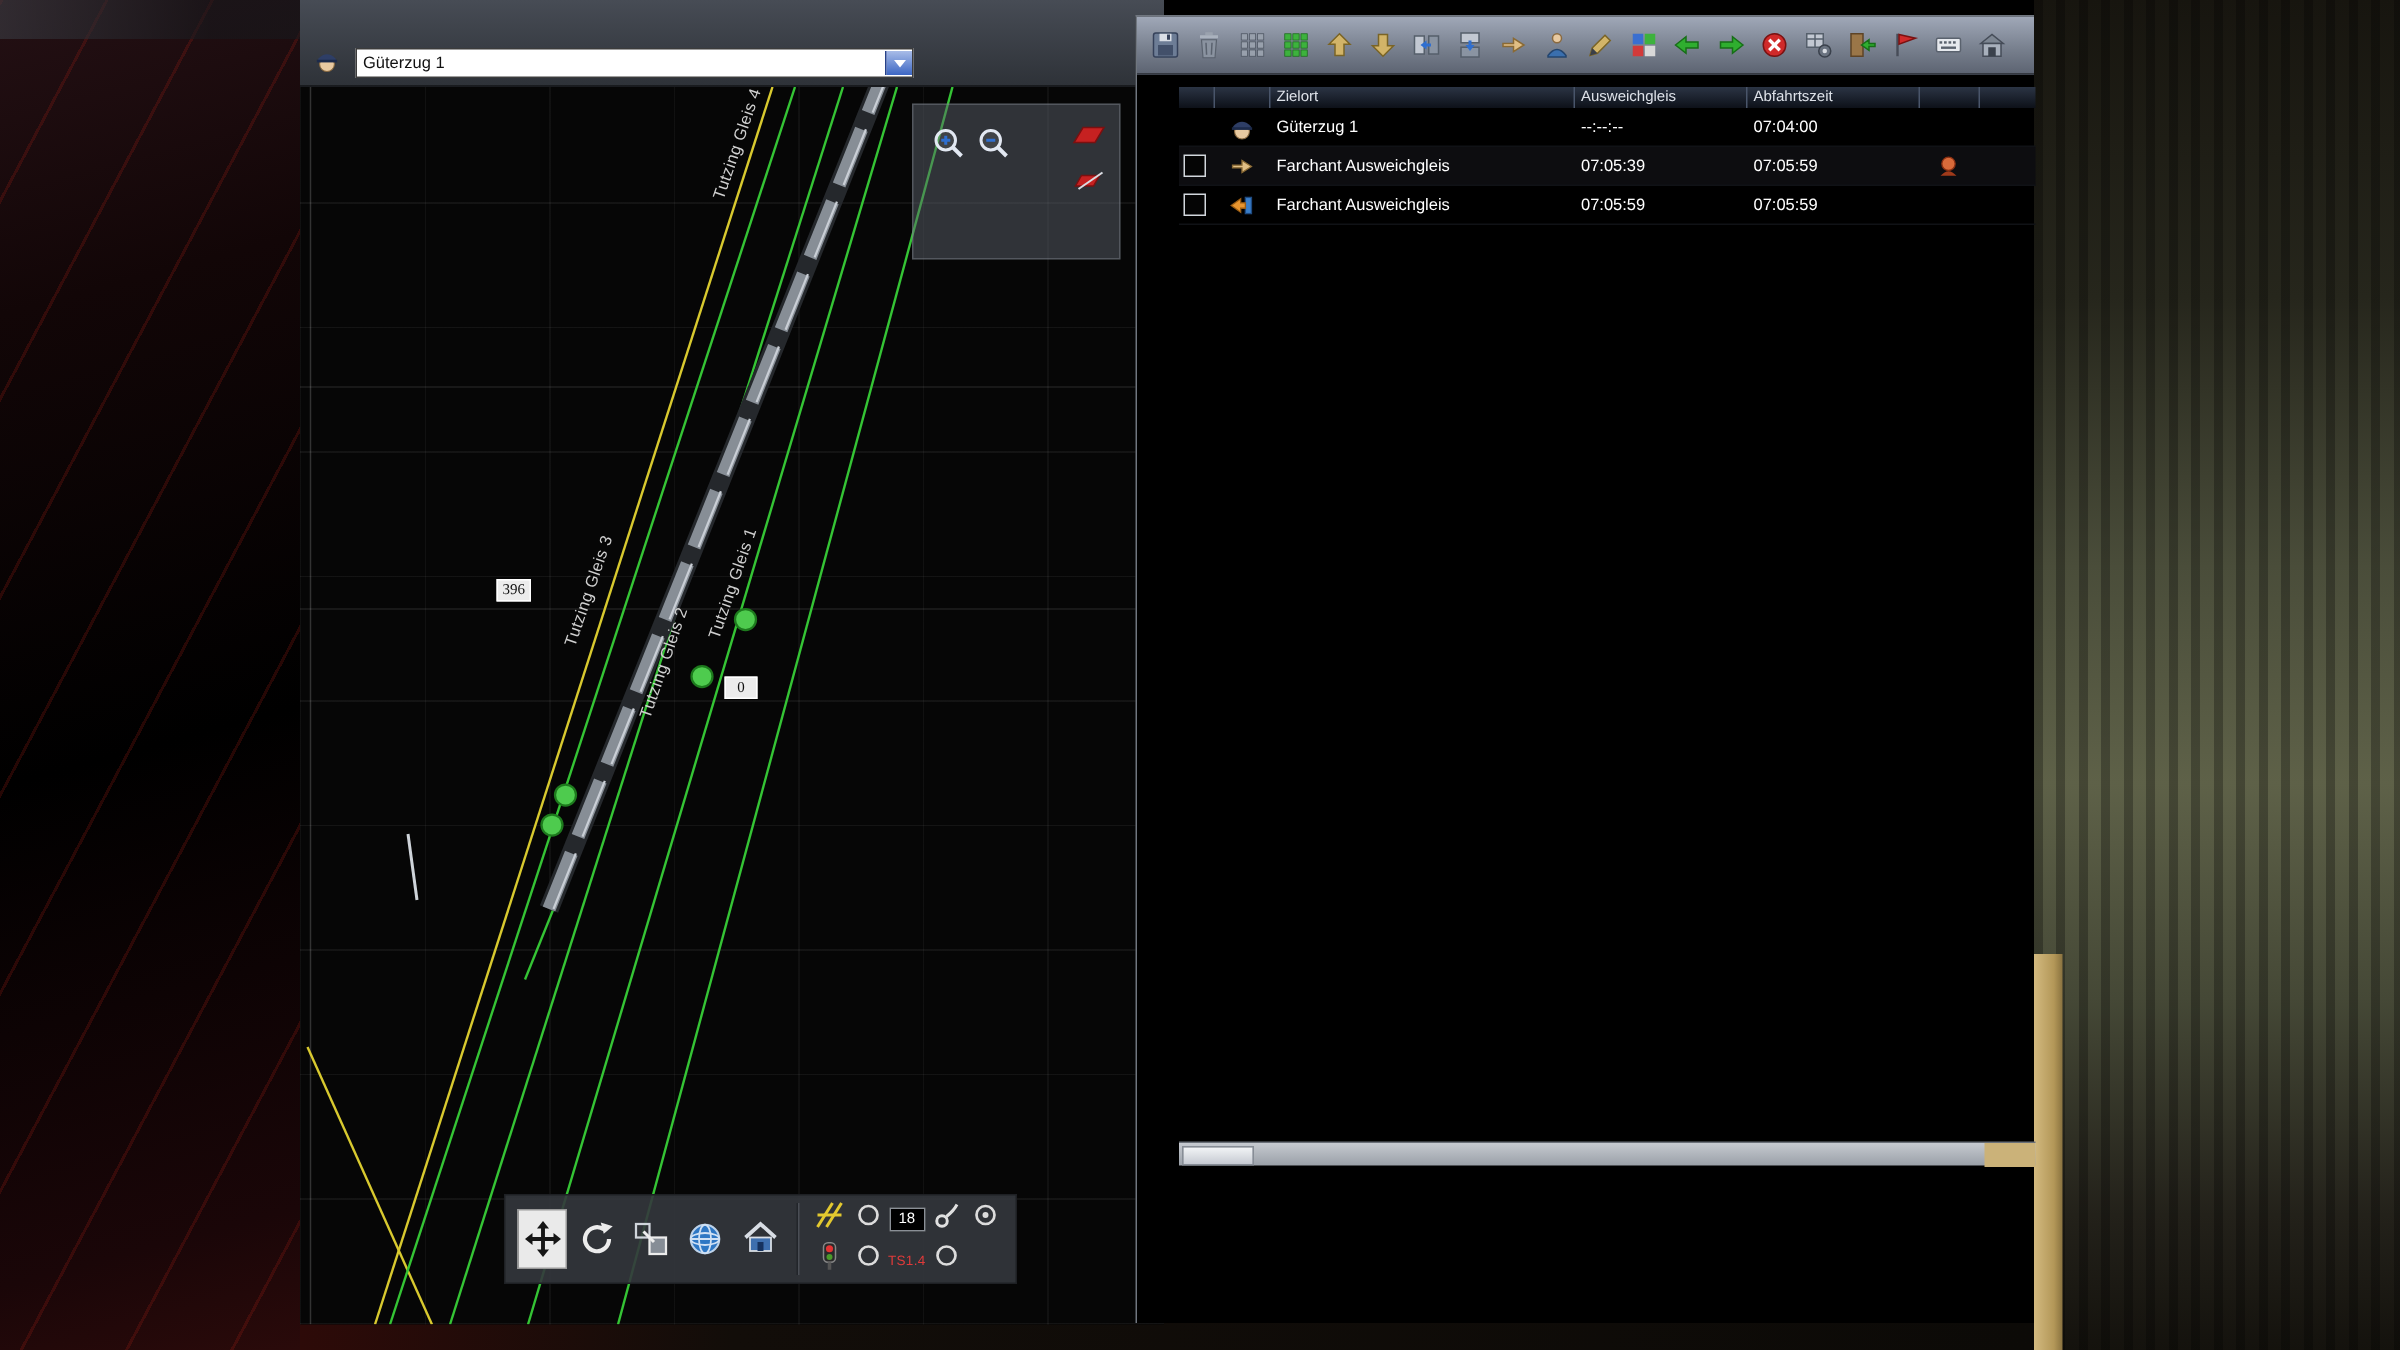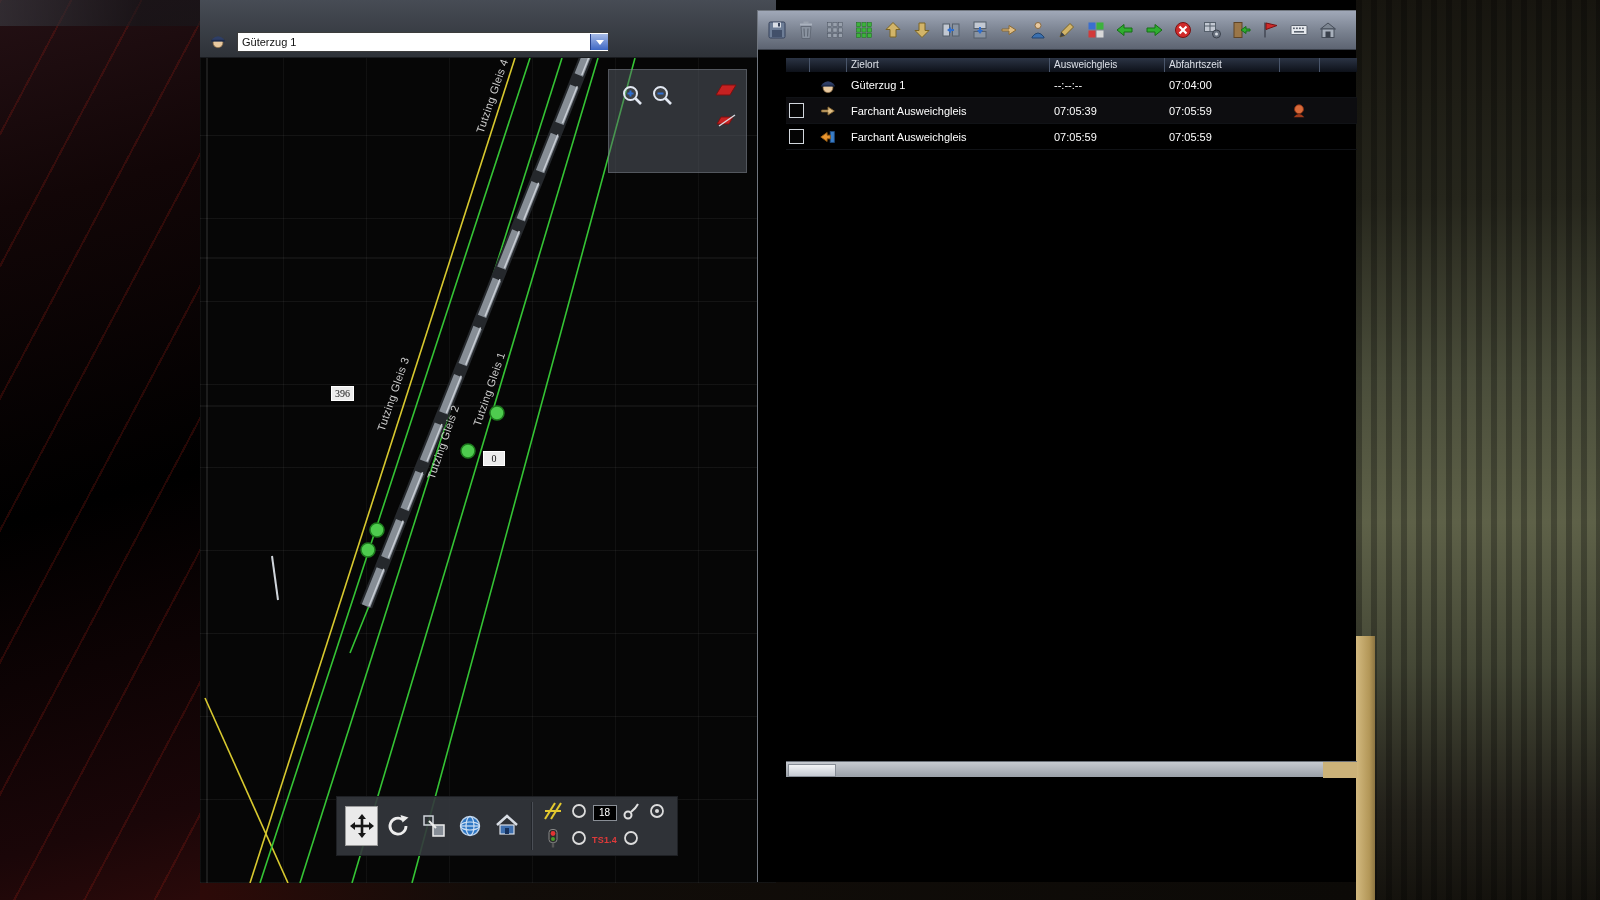--- a/index.html
+++ b/index.html
@@ -52,21 +52,21 @@
 
   .map-toolbar{position:absolute;left:136px;top:738px;width:342px;height:60px;
     background:rgba(52,55,61,.9);border:1px solid #1e2024;display:flex;align-items:center;
     padding:0 8px;box-sizing:border-box;}
   .mbtn{width:36px;height:44px;display:flex;align-items:center;justify-content:center;margin-right:3px;}
   .mbtn.sel{background:#eaeaea;border:1px solid #9a9a9a;width:34px;height:38px;}
   .mt-sep{width:1px;height:48px;background:#22252a;margin:0 8px 0 5px;box-shadow:1px 0 0 #4a4e55;}
   .mini-grid{display:grid;grid-template-columns:repeat(5,25px);grid-auto-rows:26px;gap:1px;align-items:center;justify-items:center;}
   .zoom-box{background:#000;border:1px solid #8a8f96;color:#fff;font-size:10px;line-height:14px;
     padding:0 4px;min-width:14px;text-align:center;}
-  .ts-label{color:#e03a3a;font-size:9px;font-weight:bold;letter-spacing:.2px;}
+  .ts-label{color:#e03a3a;font-size:9px;font-weight:normal;letter-spacing:.2px;}
 
   
   .tt-window{position:absolute;left:757px;top:10px;width:599px;height:872px;background:#000;
     border-left:1px solid #70767f;border-top:1px solid #70767f;box-sizing:border-box;}
   .tt-toolbar{height:38px;background:linear-gradient(#a0a8b8 0%,#79818f 55%,#5d6472 100%);
     border-bottom:1px solid #3a3f49;display:flex;align-items:center;padding:0 6px;}
   .tbtn{width:26px;height:27px;display:flex;align-items:center;justify-content:center;margin-right:3px;}
 
   .tt-table{position:absolute;left:28px;top:47px;width:571px;}
   .tt-head{display:flex;height:14px;background:linear-gradient(#2b3444,#0d1119);

